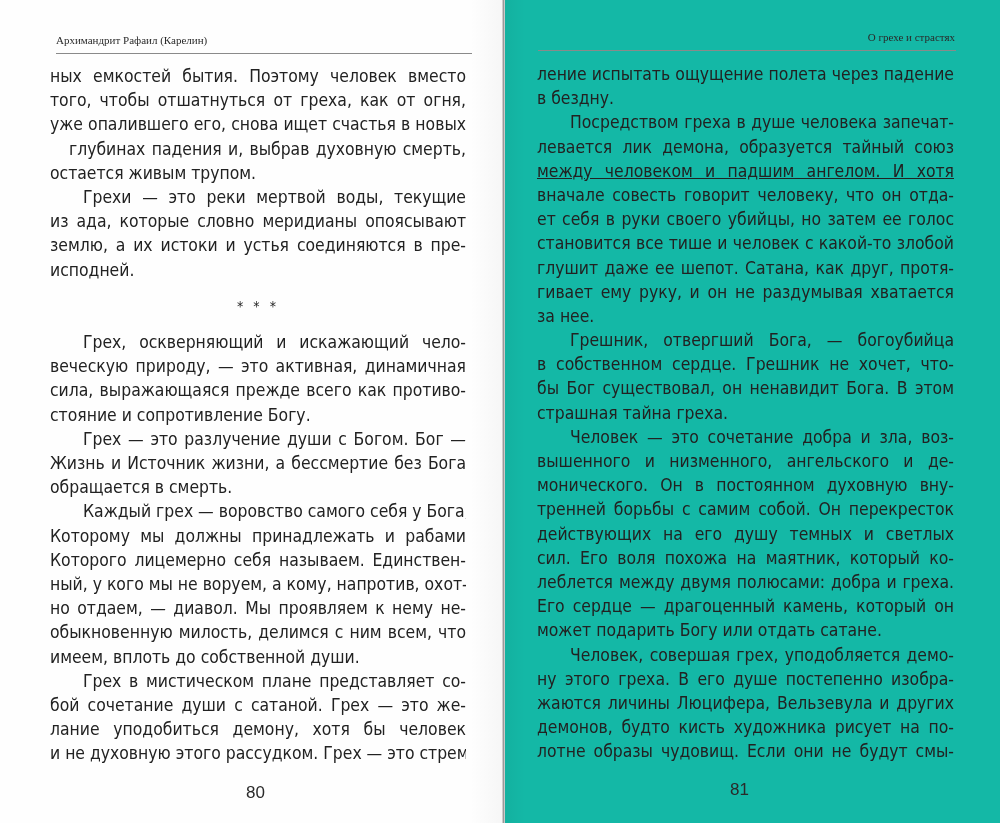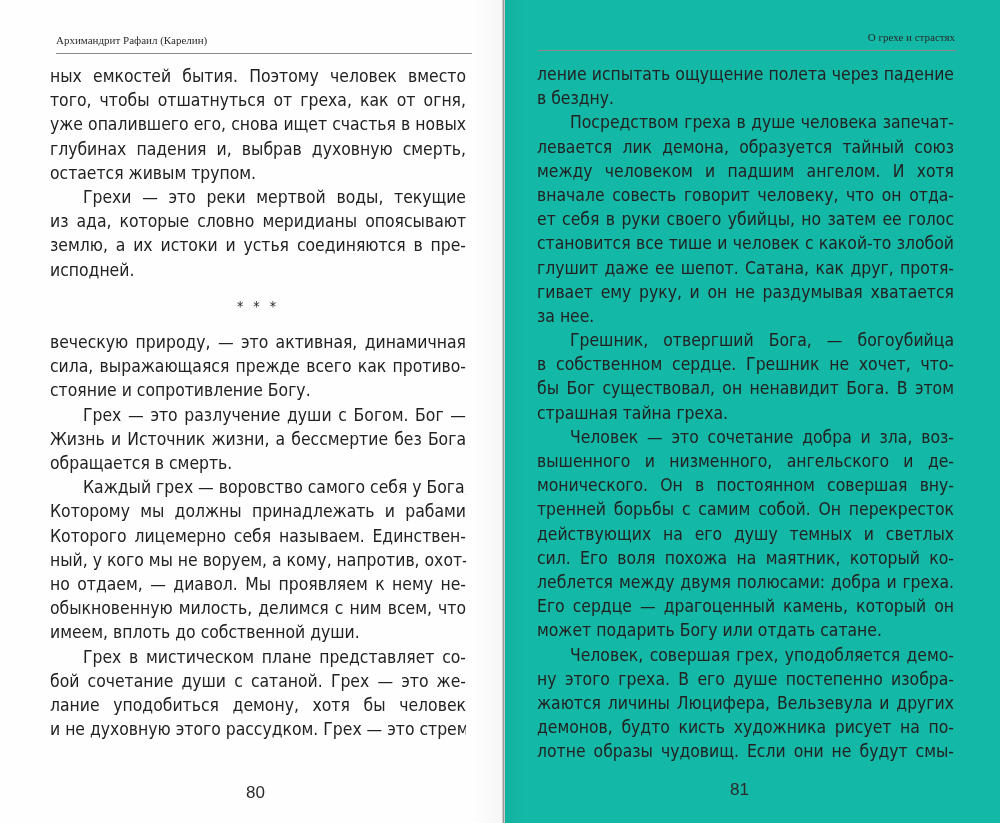--- a/index.html
+++ b/index.html
@@ -66,27 +66,28 @@
 </head>
 <body>
 
 <div class="page page-left">
   <div class="running-head" style="left:56px; top:34px;">Архимандрит Рафаил (Карелин)</div>
   <div class="rule" style="left:56px; top:53px; width:416px;"></div>
   <div class="body-text" id="left-body" style="left:50px; top:64px; width:416px;">
       <span class="line" style="text-align: justify; text-align-last: justify;">ных емкостей бытия. Поэтому человек вместо</span>
       <span class="line" style="text-align: justify; text-align-last: justify;">того, чтобы отшатнуться от греха, как от огня,</span>
       <span class="line" style="text-align: justify; text-align-last: justify;">уже опалившего его, снова ищет счастья в новых</span>
-      <span class="line" style="text-align: justify; text-align-last: justify;">глубинах падения и, выбрав духовную смерть,</span>
+      <span class="line" style="text-align: justify; text-align-last: justify; margin-left: 19px;">глубинах падения и, выбрав духовную смерть,</span>
       <span class="line last">остается живым трупом.</span>
       <span class="line indent" style="text-align: justify; text-align-last: justify;">Грехи — это реки мертвой воды, текущие</span>
       <span class="line" style="text-align: justify; text-align-last: justify;">из ада, которые словно меридианы опоясывают</span>
       <span class="line" style="text-align: justify; text-align-last: justify;">землю, а их истоки и устья соединяются в пре-</span>
       <span class="line last">исподней.</span>
       <span class="sep">* * *</span>
+      <span class="line indent" style="text-align: justify; text-align-last: justify;">Грех, оскверняющий и искажающий чело-</span>
       <span class="line" style="text-align: justify; text-align-last: justify;">веческую природу, — это активная, динамичная</span>
       <span class="line" style="text-align: justify; text-align-last: justify;">сила, выражающаяся прежде всего как противо-</span>
       <span class="line last">стояние и сопротивление Богу.</span>
       <span class="line indent" style="text-align: justify; text-align-last: justify;">Грех — это разлучение души с Богом. Бог —</span>
       <span class="line" style="text-align: justify; text-align-last: justify;">Жизнь и Источник жизни, а бессмертие без Бога</span>
       <span class="line last">обращается в смерть.</span>
       <span class="line indent" style="text-align: justify; text-align-last: justify;">Каждый грех — воровство самого себя у Бога,</span>
       <span class="line" style="text-align: justify; text-align-last: justify;">Которому мы должны принадлежать и рабами</span>
       <span class="line" style="text-align: justify; text-align-last: justify;">Которого лицемерно себя называем. Единствен-</span>
       <span class="line" style="text-align: justify; text-align-last: justify;">ный, у кого мы не воруем, а кому, напротив, охот-</span>
@@ -102,34 +103,34 @@
 </div>
 
 <div class="page page-right">
   <div class="running-head" style="right:45px; top:31px;">О грехе и страстях</div>
   <div class="rule" style="left:34px; top:50px; width:418px;"></div>
   <div class="body-text" id="right-body" style="left:33px; top:62px; width:417px;">
       <span class="line" style="text-align: justify; text-align-last: justify;">ление испытать ощущение полета через падение</span>
       <span class="line last">в бездну.</span>
       <span class="line indent" style="text-align: justify; text-align-last: justify;">Посредством греха в душе человека запечат-</span>
       <span class="line" style="text-align: justify; text-align-last: justify;">левается лик демона, образуется тайный союз</span>
-      <span class="line" style="text-align: justify; text-align-last: justify;">между человеком и падшим ангелом. И хотя</span>
+      <span class="line" style="text-align: justify; text-align-last: justify; text-decoration: underline;">между человеком и падшим ангелом. И хотя</span>
       <span class="line" style="text-align: justify; text-align-last: justify;">вначале совесть говорит человеку, что он отда-</span>
       <span class="line" style="text-align: justify; text-align-last: justify;">ет себя в руки своего убийцы, но затем ее голос</span>
       <span class="line" style="text-align: justify; text-align-last: justify;">становится все тише и человек с какой-то злобой</span>
       <span class="line" style="text-align: justify; text-align-last: justify;">глушит даже ее шепот. Сатана, как друг, протя-</span>
       <span class="line" style="text-align: justify; text-align-last: justify;">гивает ему руку, и он не раздумывая хватается</span>
       <span class="line last">за нее.</span>
       <span class="line indent" style="text-align: justify; text-align-last: justify;">Грешник, отвергший Бога, — богоубийца</span>
       <span class="line" style="text-align: justify; text-align-last: justify;">в собственном сердце. Грешник не хочет, что-</span>
       <span class="line" style="text-align: justify; text-align-last: justify;">бы Бог существовал, он ненавидит Бога. В этом</span>
       <span class="line last">страшная тайна греха.</span>
       <span class="line indent" style="text-align: justify; text-align-last: justify;">Человек — это сочетание добра и зла, воз-</span>
       <span class="line" style="text-align: justify; text-align-last: justify;">вышенного и низменного, ангельского и де-</span>
-      <span class="line" style="text-align: justify; text-align-last: justify;">монического. Он в постоянном совершая вну-</span>
+      <span class="line" style="text-align: justify; text-align-last: justify;">монического. Он в постоянном духовную вну-</span>
       <span class="line" style="text-align: justify; text-align-last: justify;">тренней борьбы с самим собой. Он перекресток</span>
       <span class="line" style="text-align: justify; text-align-last: justify;">действующих на его душу темных и светлых</span>
       <span class="line" style="text-align: justify; text-align-last: justify;">сил. Его воля похожа на маятник, который ко-</span>
       <span class="line" style="text-align: justify; text-align-last: justify;">леблется между двумя полюсами: добра и греха.</span>
       <span class="line" style="text-align: justify; text-align-last: justify;">Его сердце — драгоценный камень, который он</span>
       <span class="line last">может подарить Богу или отдать сатане.</span>
       <span class="line indent" style="text-align: justify; text-align-last: justify;">Человек, совершая грех, уподобляется демо-</span>
       <span class="line" style="text-align: justify; text-align-last: justify;">ну этого греха. В его душе постепенно изобра-</span>
       <span class="line" style="text-align: justify; text-align-last: justify;">жаются личины Люцифера, Вельзевула и других</span>
       <span class="line" style="text-align: justify; text-align-last: justify;">демонов, будто кисть художника рисует на по-</span>

